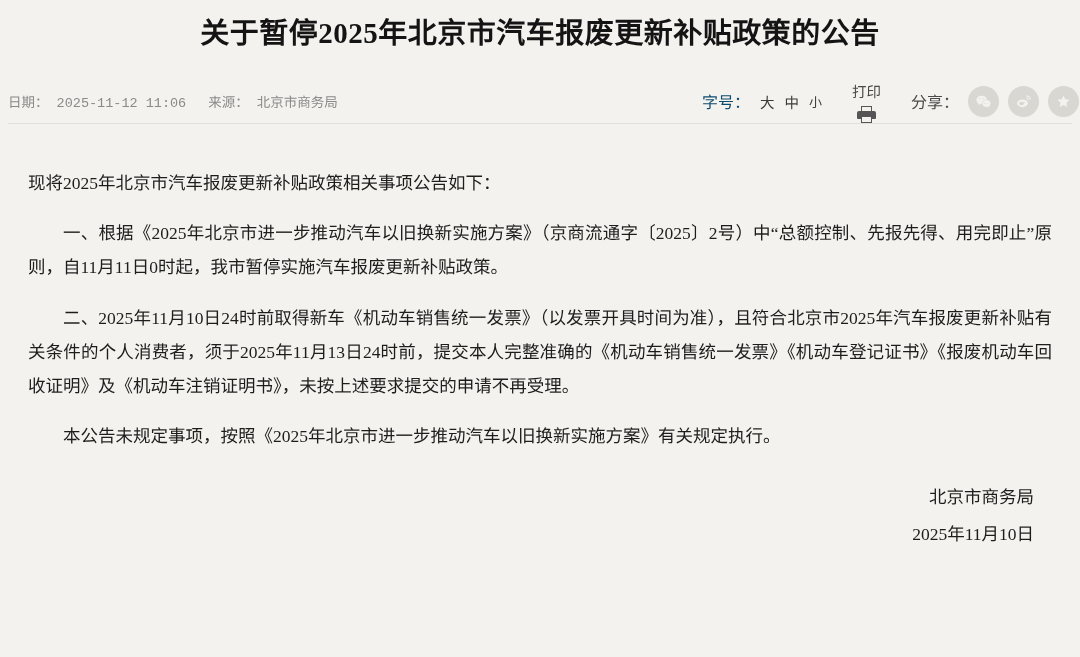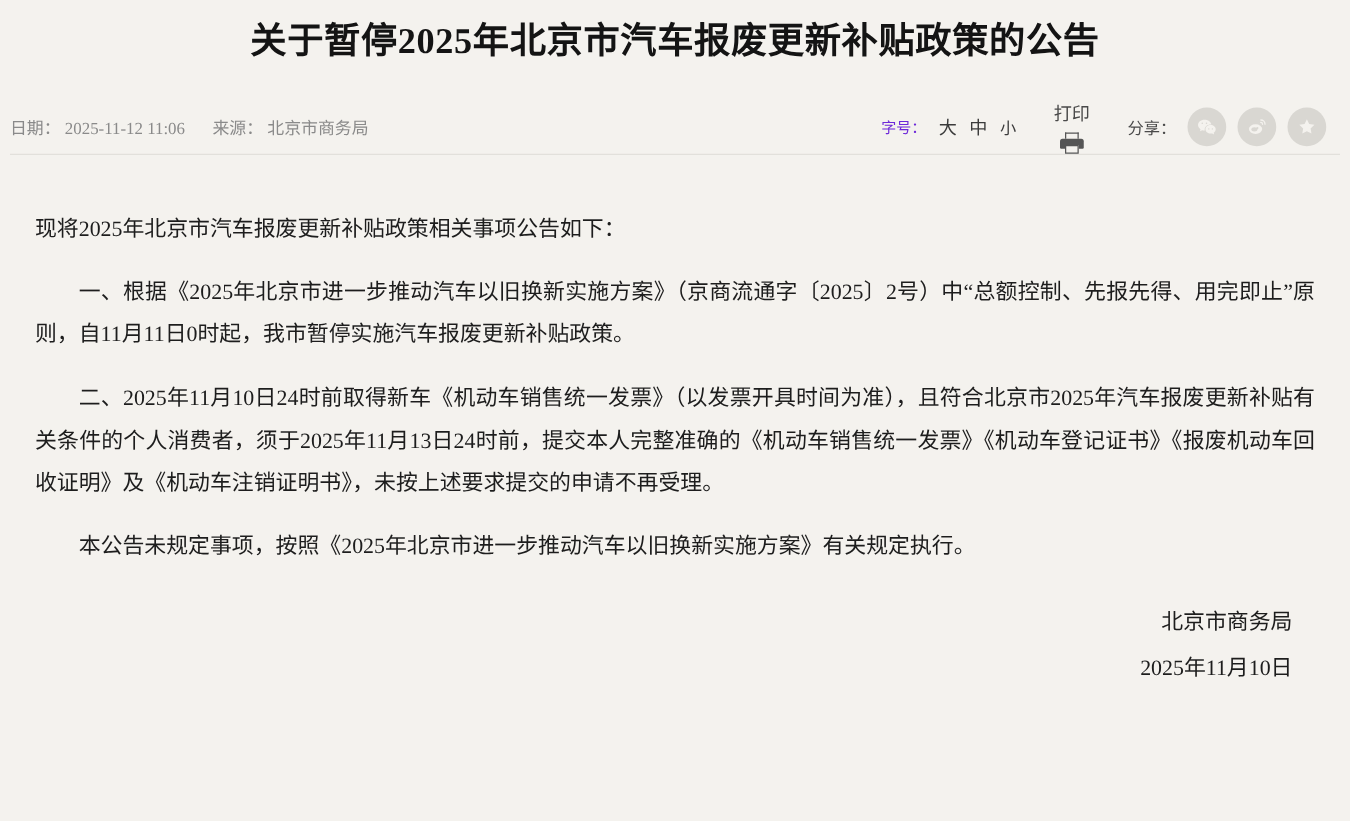--- a/index.html
+++ b/index.html
@@ -35,22 +35,22 @@
     margin: 0;
     font-family: "Liberation Serif", "DejaVu Serif", serif;
   }
   
   .meta-bar {
     margin-top: 26px;
     height: 44px;
     display: flex;
     align-items: center;
     justify-content: space-between;
-    padding: 0 19px 0 8px;
-    font-family: Liberation Serif, serif;
+    padding: 0 1px 0 8px;
+    font-family: Liberation Mono, monospace;
   }
   .meta-left {
     display: flex;
     align-items: center;
     gap: 22px;
     font-size: 13.5px;
     color: #8a8a8a;
   }
   .meta-left .meta-item {
     white-space: nowrap;
@@ -60,21 +60,21 @@
     align-items: center;
     gap: 14px;
     font-size: 14px;
     color: #555;
   }
   .fontsize-group {
     display: flex;
     align-items: center;
     gap: 10px;
   }
-  .fontsize-label { color: #6d28d9; font-size: 12px; }
+  .fontsize-label { color: #0c4a6e; font-size: 16px; }
   .fs-opt {
     color: #3b3b3b;
     font-size: 14.5px;
     cursor: pointer;
   }
   .fs-opt.small { font-size: 13px; }
   .print-group {
     display: flex;
     align-items: center;
     gap: 5px;
@@ -109,21 +109,21 @@
     width: 11px; height: 7px;
     background: #f4f2ee;
     border: 1px solid #555;
   }
   .share-group {
     display: flex;
     align-items: center;
     gap: 9px;
     margin-left: 16px;
   }
-  .share-label { color: #4a4a4a; font-size: 13px; }
+  .share-label { color: #4a4a4a; font-size: 16px; }
   .share-btn {
     width: 31px; height: 31px;
     border-radius: 50%;
     background: #d9d7d2;
     display: flex;
     align-items: center;
     justify-content: center;
     color: #f4f2ee;
     cursor: pointer;
   }

